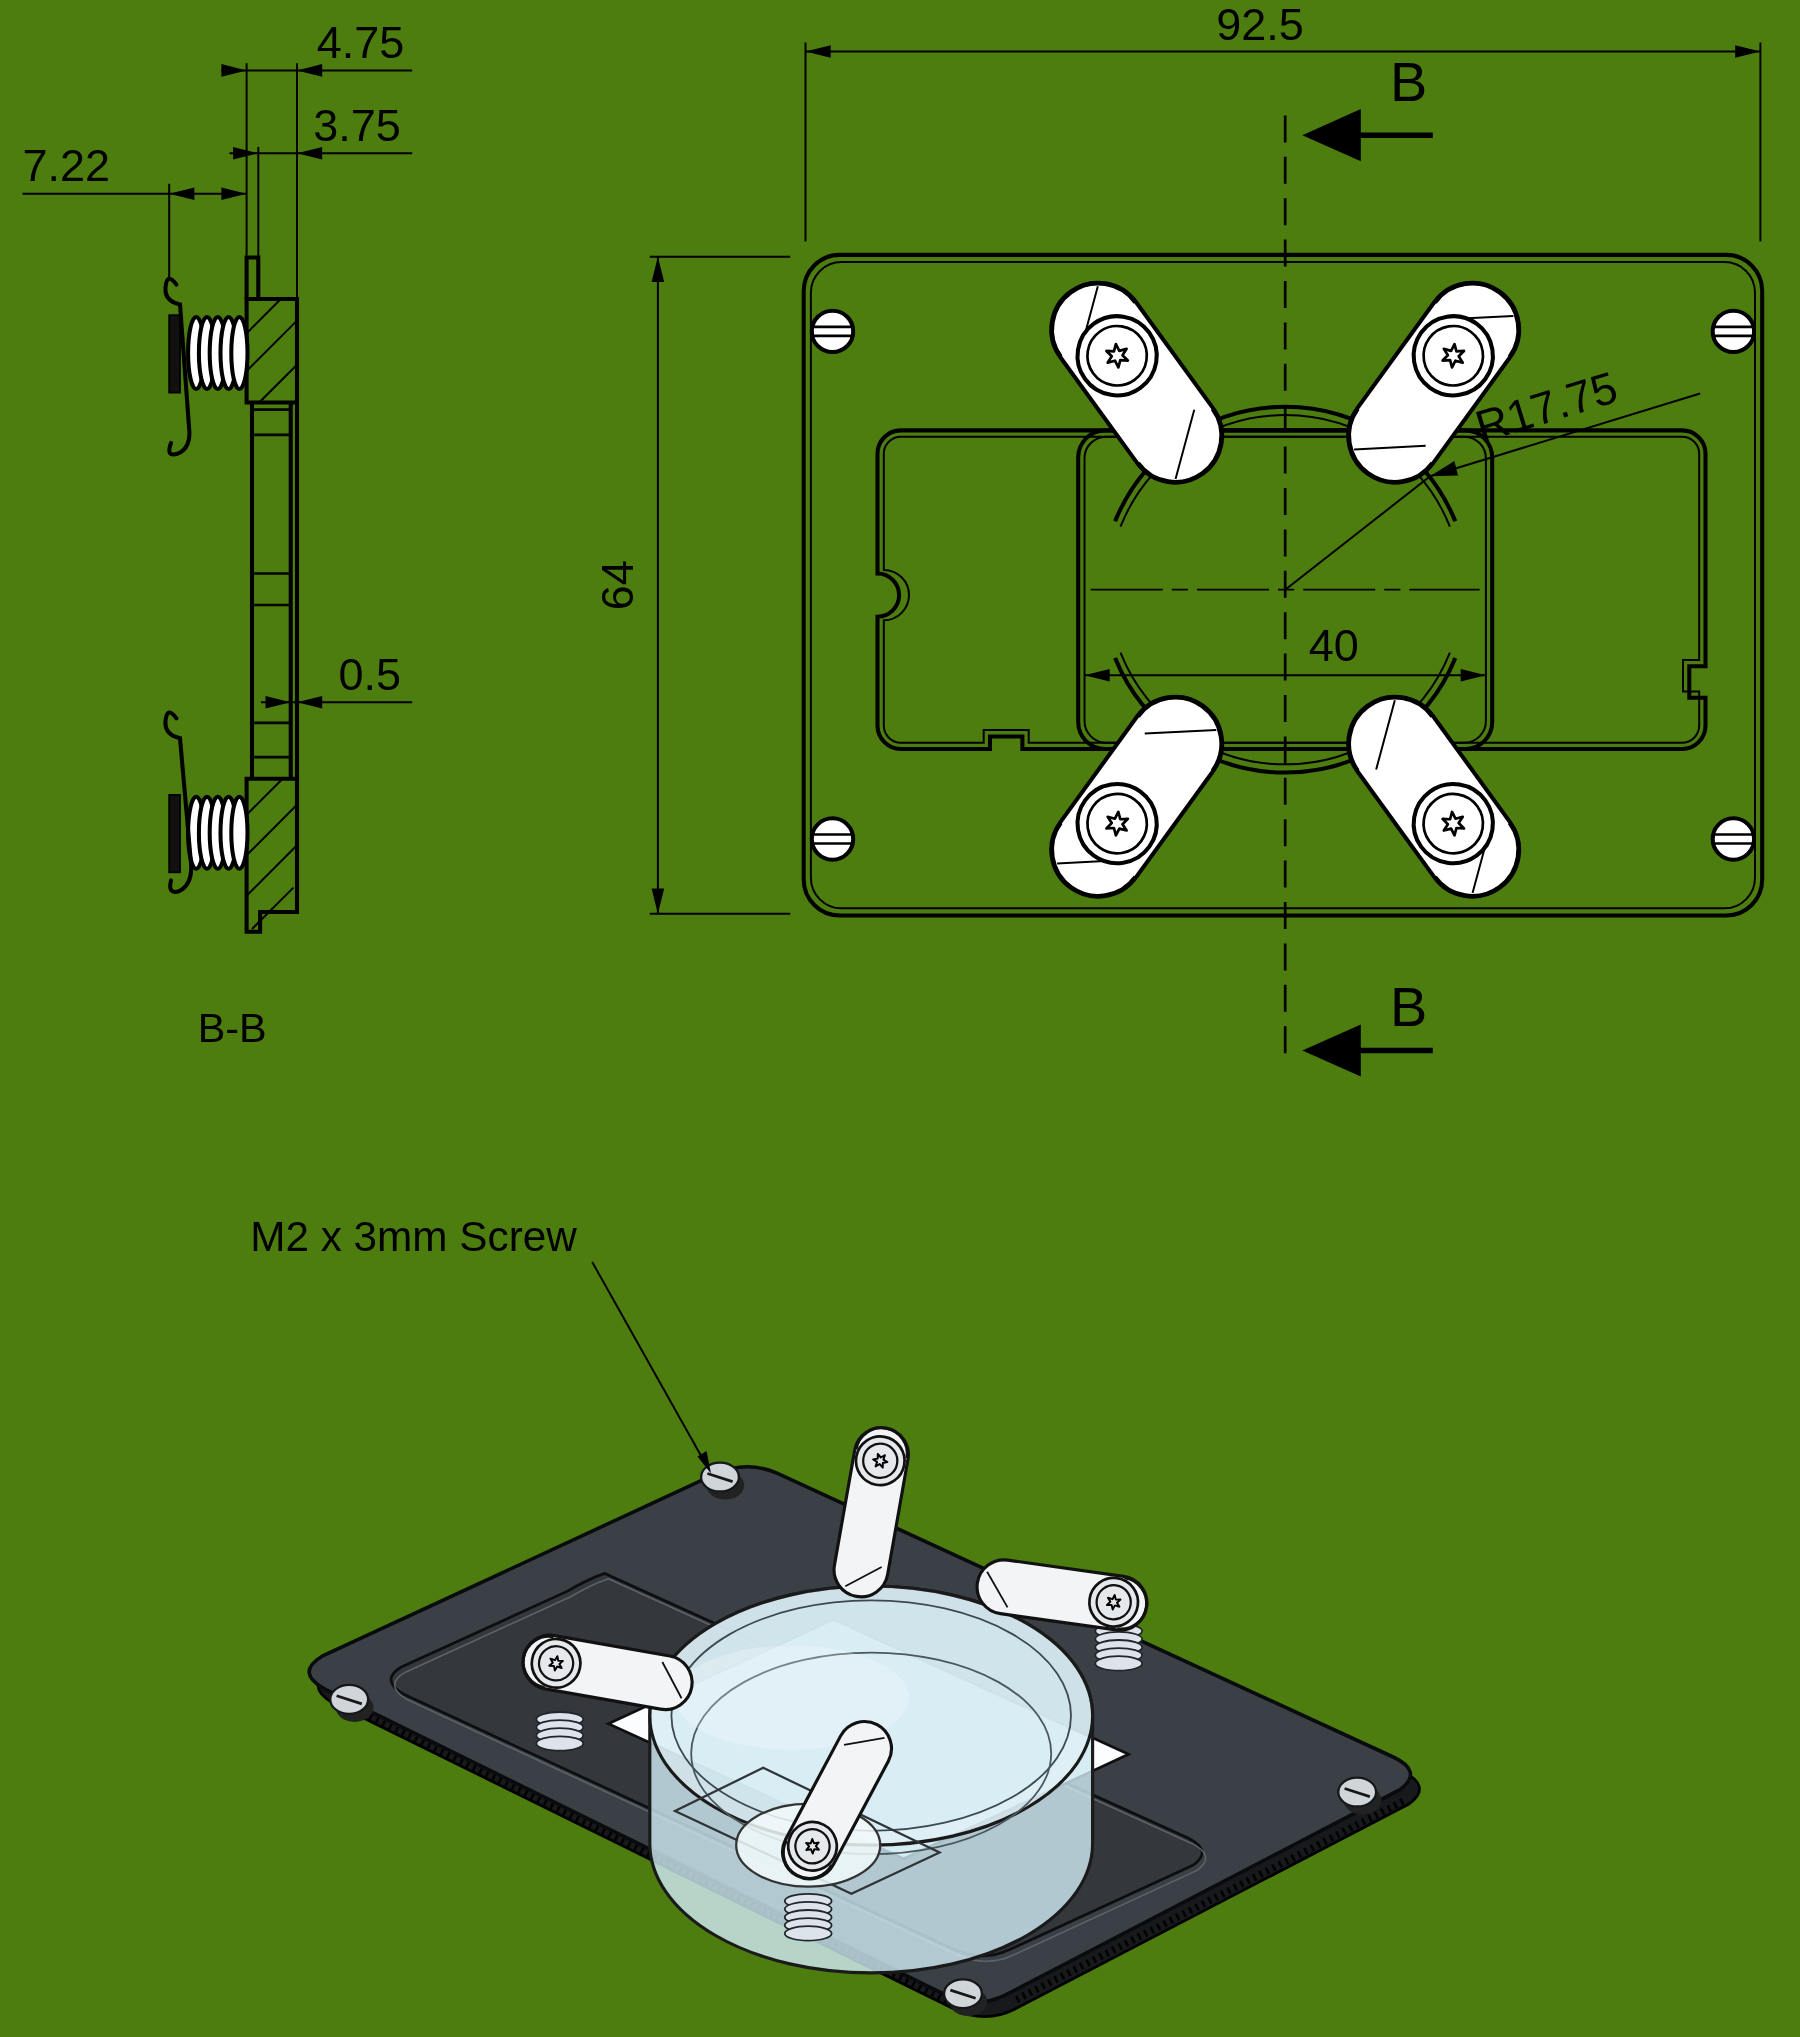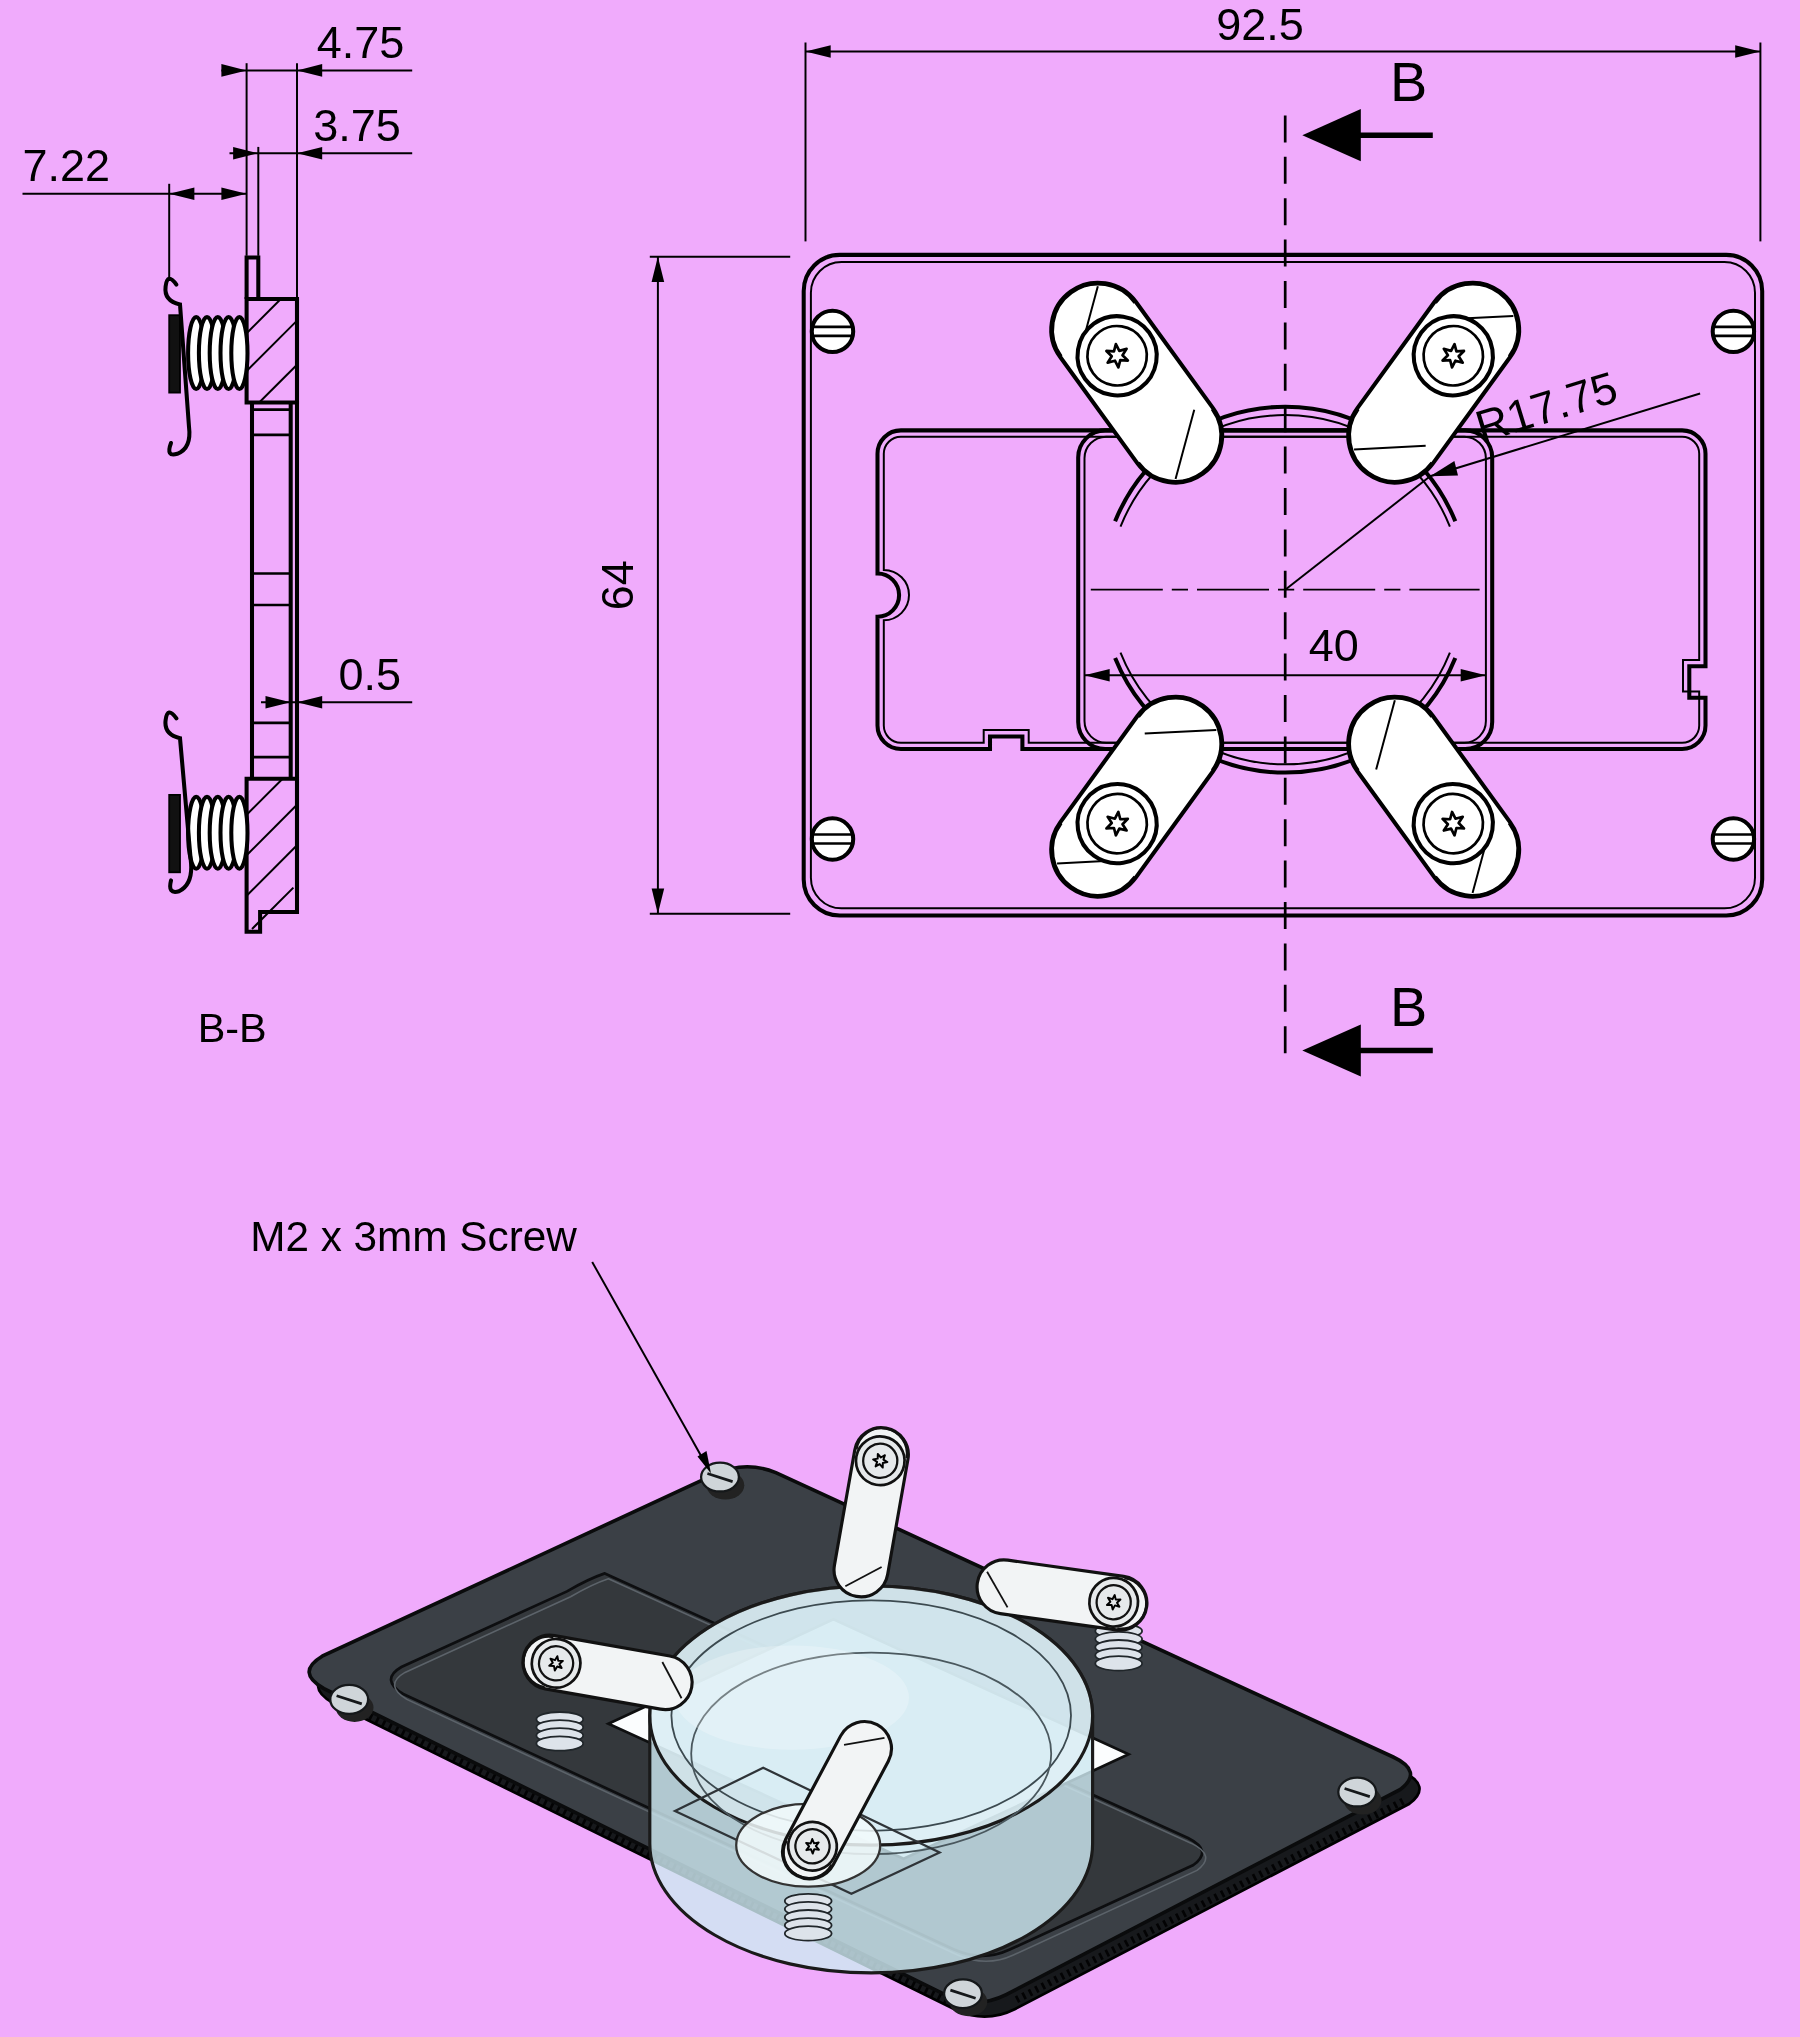--- a/index.html
+++ b/index.html
@@ -1,17 +1,17 @@
 <!DOCTYPE html>
 <html style="font-size:14.4px"><head>
 <meta charset="utf-8">
 <style>
   html,body{margin:0;padding:0;background:#ffffff;}
   body{font-family:"Liberation Sans", sans-serif;}
-  .page{position:relative;width:1800px;height:2038px;background:#f0abfc;overflow:hidden;}
+  .page{position:relative;width:1800px;height:2038px;background:#4d7c0f;overflow:hidden;}
   svg{display:block;}
   text{fill:#000;}
   .dimtxt{font-size:50px;}
   .seclbl{font-size:62px;}
   .bblbl{font-size:46px;}
   .notetxt{font-size:47px;}
   .thin{stroke:#000;stroke-width:2.2;fill:none;}
   .med{stroke:#000;stroke-width:3;fill:none;}
   .thick{stroke:#000;stroke-width:4.5;fill:none;}
   .thickw{stroke:#000;stroke-width:4.5;fill:#fff;}

